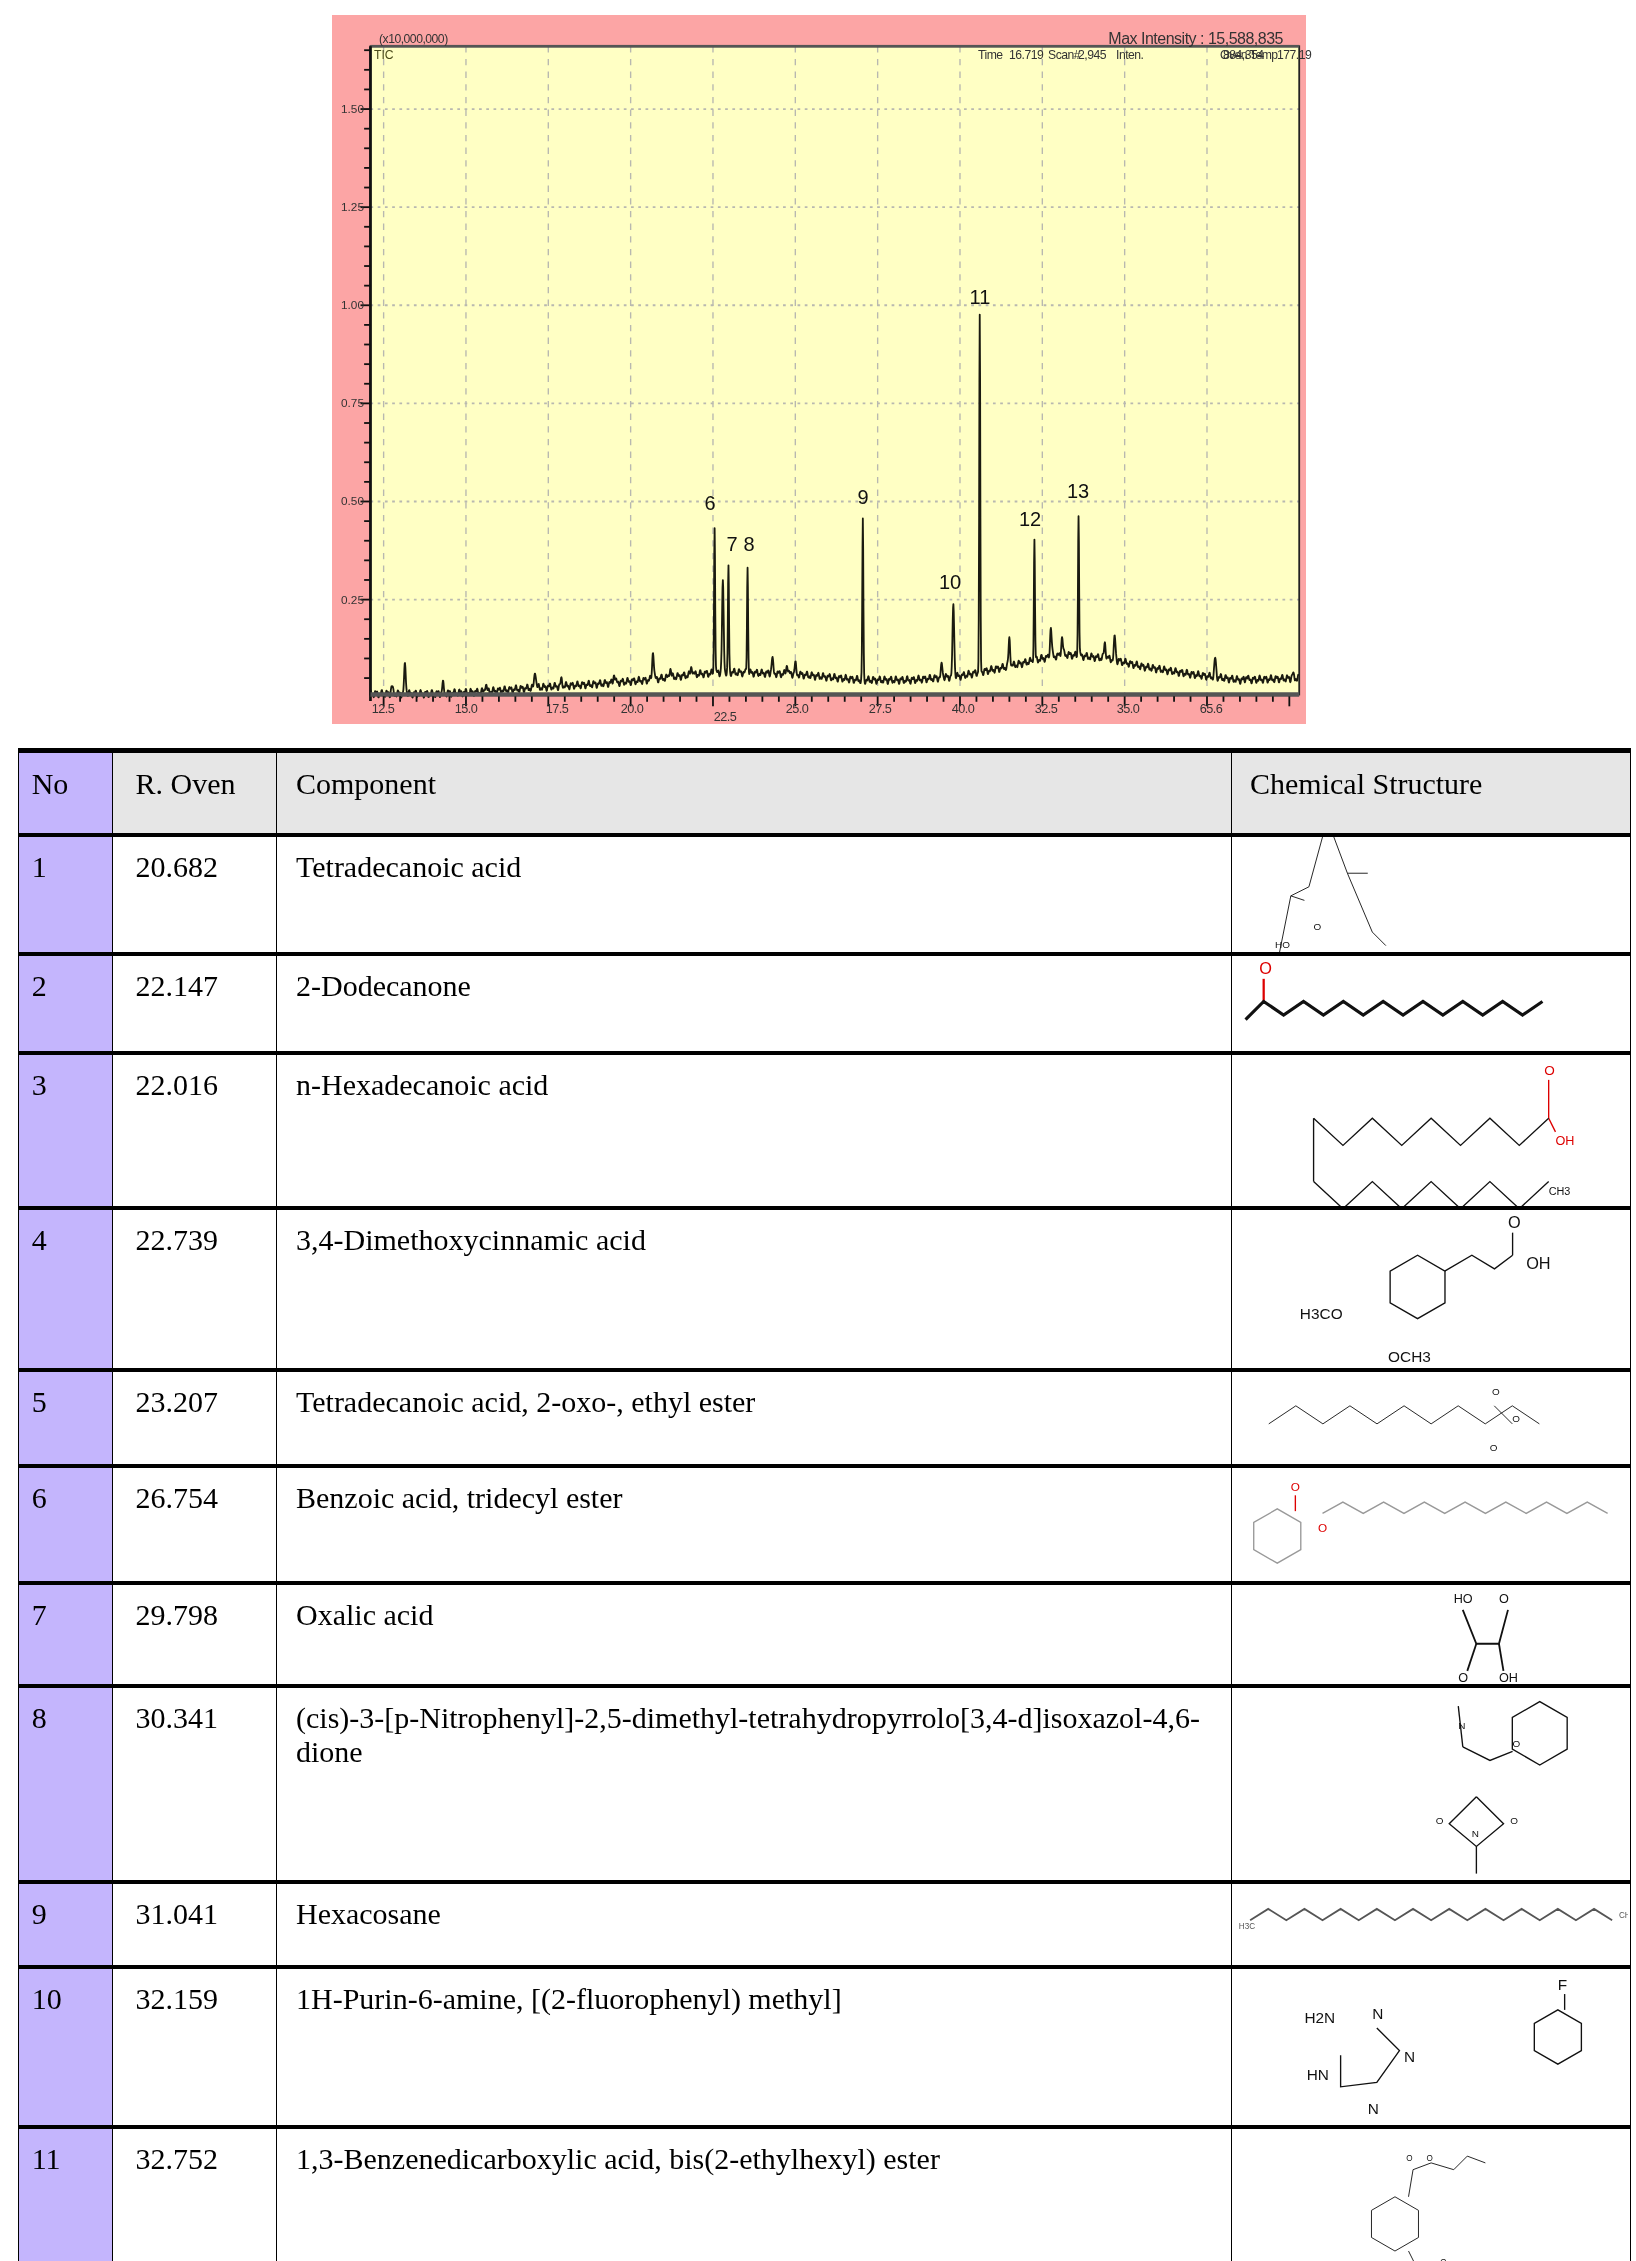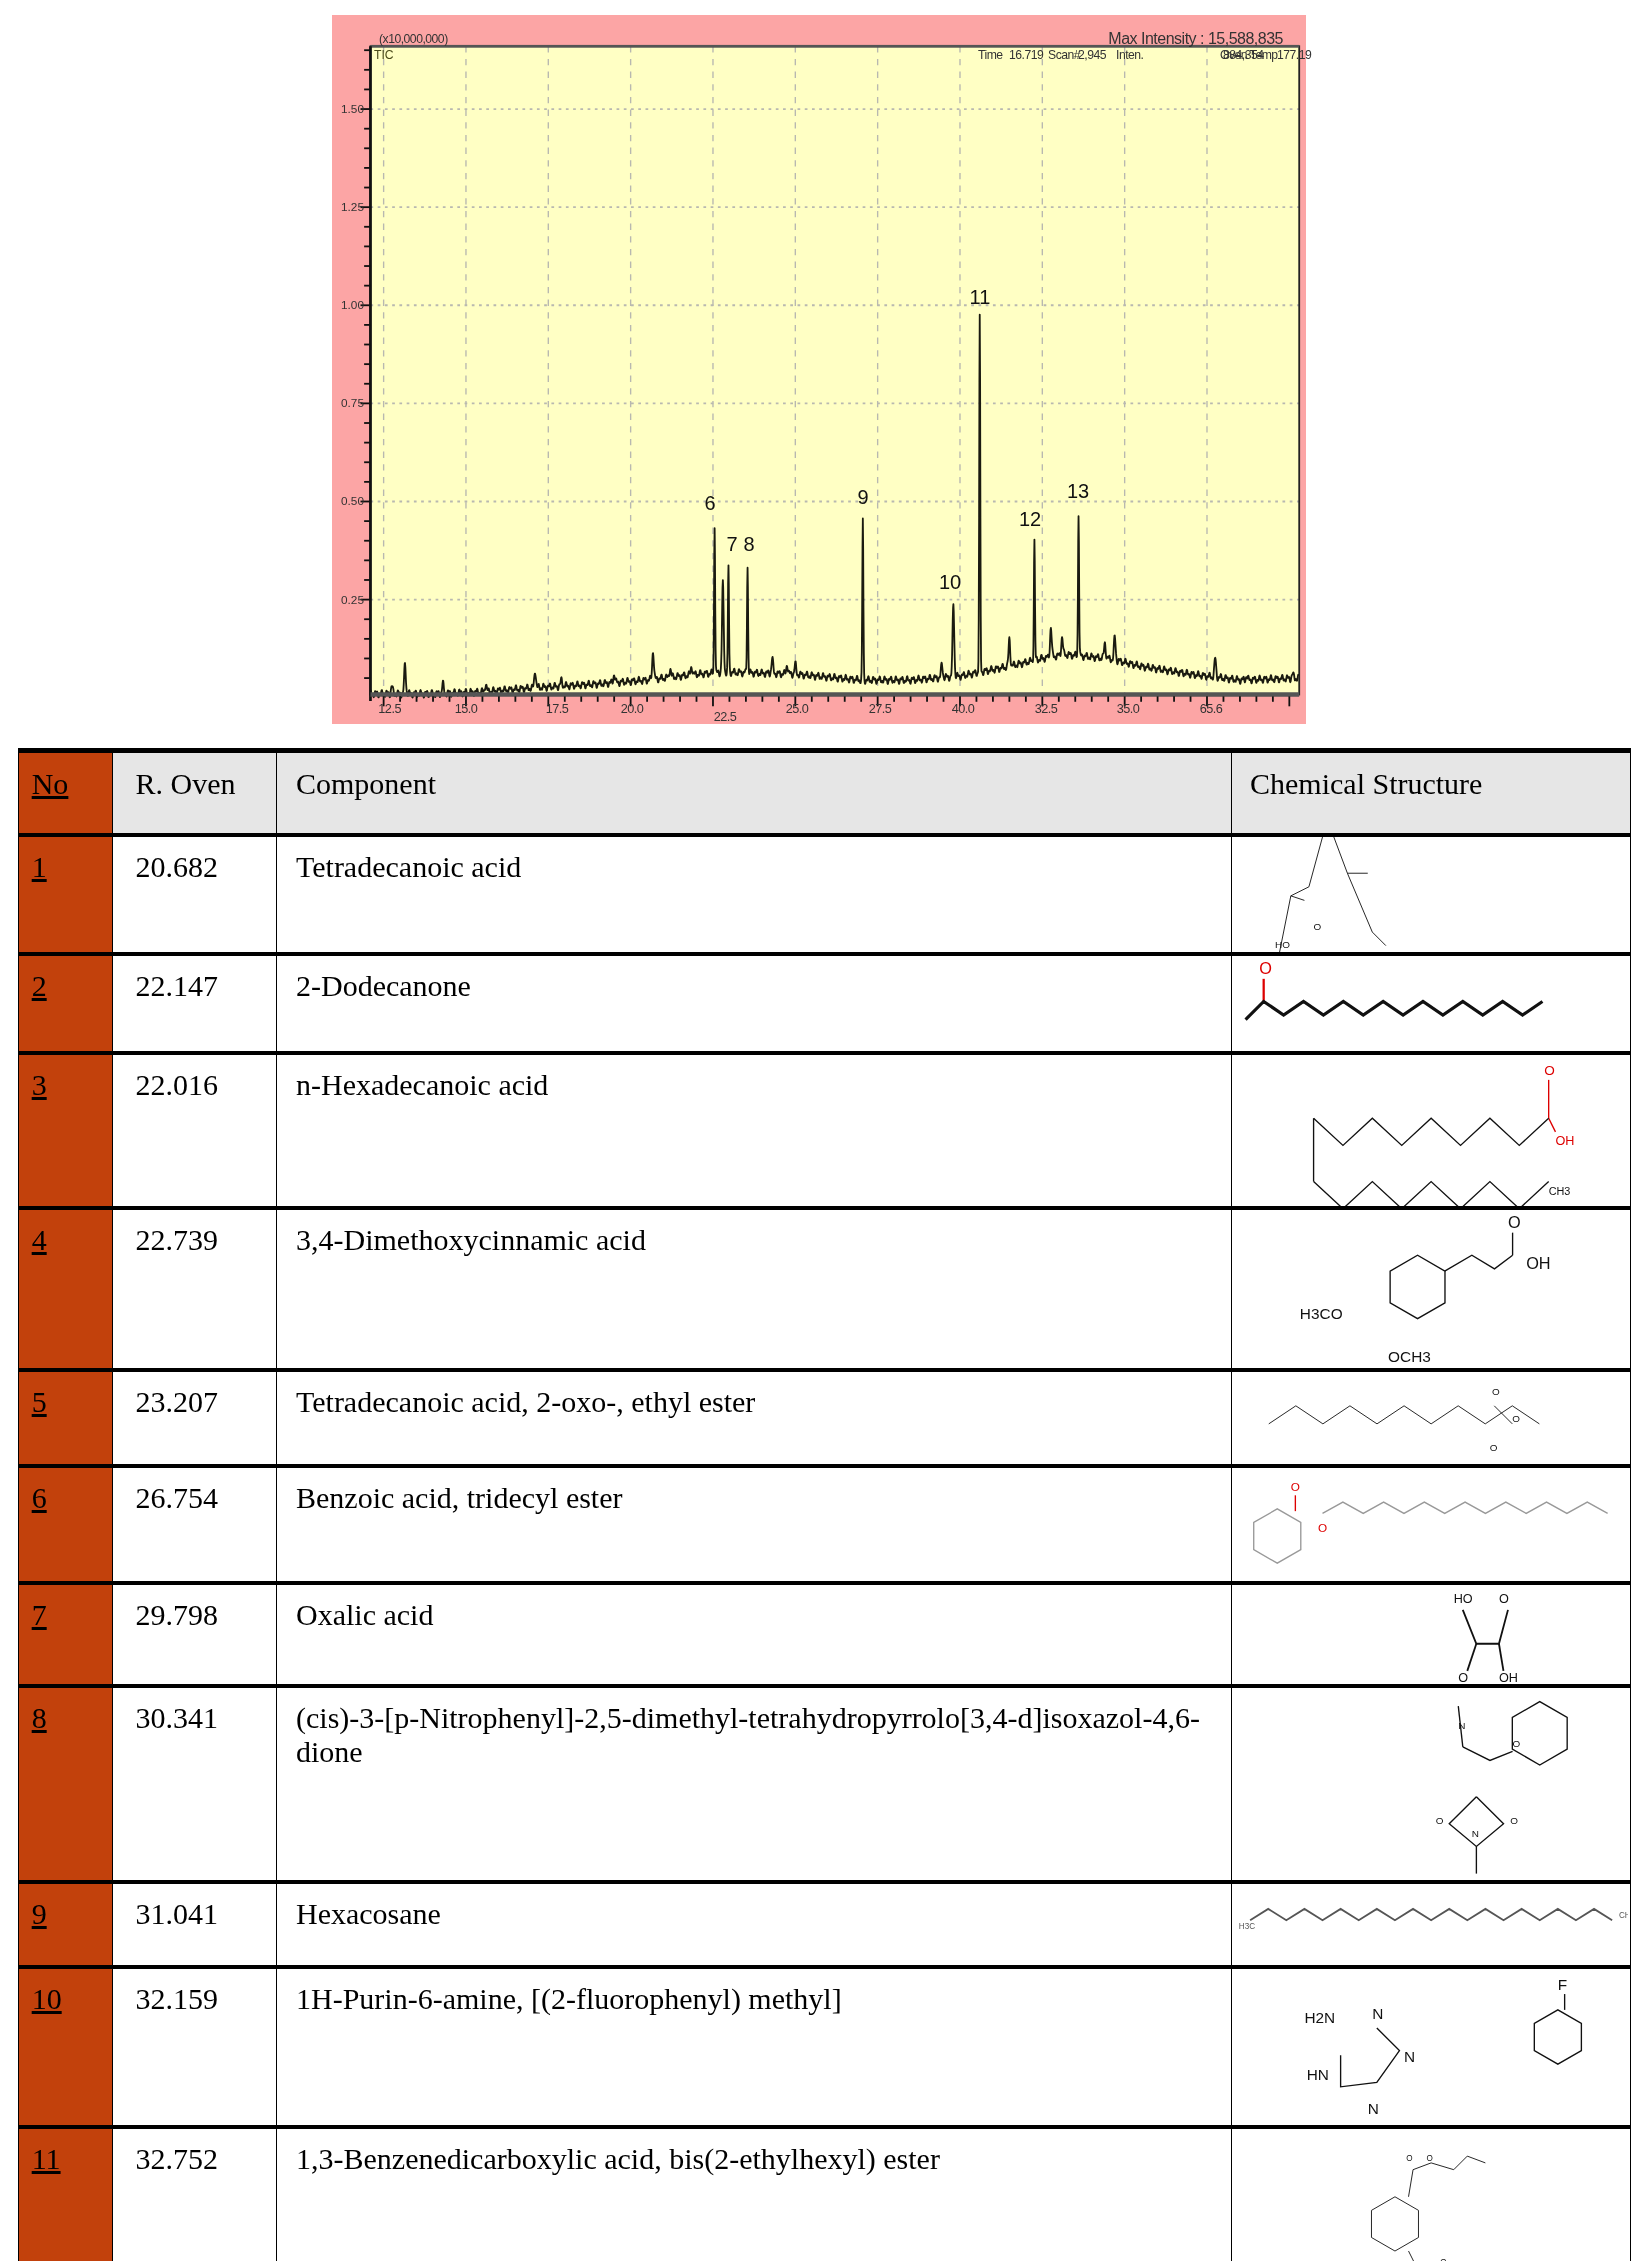--- a/index.html
+++ b/index.html
@@ -12,21 +12,21 @@
   .tic-label{position:absolute;left:42px;top:33px;font-size:12.2px;color:#4a4a1a;}
   .info-line{position:absolute;top:33px;font-size:12.2px;color:#333;letter-spacing:-0.5px;white-space:pre;}
   .ytick{position:absolute;left:0;width:32px;text-align:right;font-size:11.8px;color:#333;}
   .xtick{position:absolute;top:687px;width:36px;text-align:center;font-size:12.7px;color:#333;letter-spacing:-0.5px;}
   .peak-label{position:absolute;font-family:"Liberation Sans",sans-serif;font-size:20px;color:#111;transform:translateX(-50%);}
   table.results{position:absolute;left:18px;top:748px;border-collapse:collapse;width:1608px;table-layout:fixed;}
   table.results td, table.results th{border:1.4px solid #000;vertical-align:top;font-weight:normal;text-align:left;padding:0;font-size:30px;line-height:34px;}
   table.results tr{border-top:4.5px solid #000;}
   table.results thead tr{border-top:5.4px solid #000;}
   table.results tbody tr:last-child{border-bottom:5.4px solid #000;}
-  .c-no{width:93px;background:#c2410c;text-decoration:underline;}
+  .c-no{width:93px;background:#c4b5fd;}
   .c-rt{width:163px;}
   .c-comp{width:954px;}
   .c-struct{width:398px;}
   th.c-rt, th.c-comp, th.c-struct{background:#e6e6e6;}
   .cell-txt{display:block;padding:13.6px 0 0 12.7px;}
   .c-no .cell-txt{padding-left:12.7px;}
   .c-rt .cell-txt{padding-left:22.6px;}
   .c-comp .cell-txt{padding-left:19px;padding-right:18px;}
   .c-struct .cell-txt{padding-left:18px;}
   .struct-box{position:relative;width:100%;height:100%;}
@@ -171,21 +171,21 @@
   <div class="info-line" style="left:888px;">Oven Temp</div>
   <div class="info-line" style="left:945px;">177.19</div>
 
   <div class="ytick" style="top:87px;">1.50</div>
   <div class="ytick" style="top:185px;">1.25</div>
   <div class="ytick" style="top:283px;">1.00</div>
   <div class="ytick" style="top:381px;">0.75</div>
   <div class="ytick" style="top:479px;">0.50</div>
   <div class="ytick" style="top:578px;">0.25</div>
 
-  <div class="xtick" style="left:33px;text-align:right;">12.5</div>
+  <div class="xtick" style="left:33px;">12.5</div>
   <div class="xtick" style="left:116px;">15.0</div>
   <div class="xtick" style="left:207px;">17.5</div>
   <div class="xtick" style="left:282px;">20.0</div>
   <div class="xtick" style="left:375px;margin-top:8px;">22.5</div>
   <div class="xtick" style="left:447px;">25.0</div>
   <div class="xtick" style="left:530px;">27.5</div>
   <div class="xtick" style="left:613px;">40.0</div>
   <div class="xtick" style="left:696px;">32.5</div>
   <div class="xtick" style="left:778px;">35.0</div>
   <div class="xtick" style="left:861px;">65.6</div>

